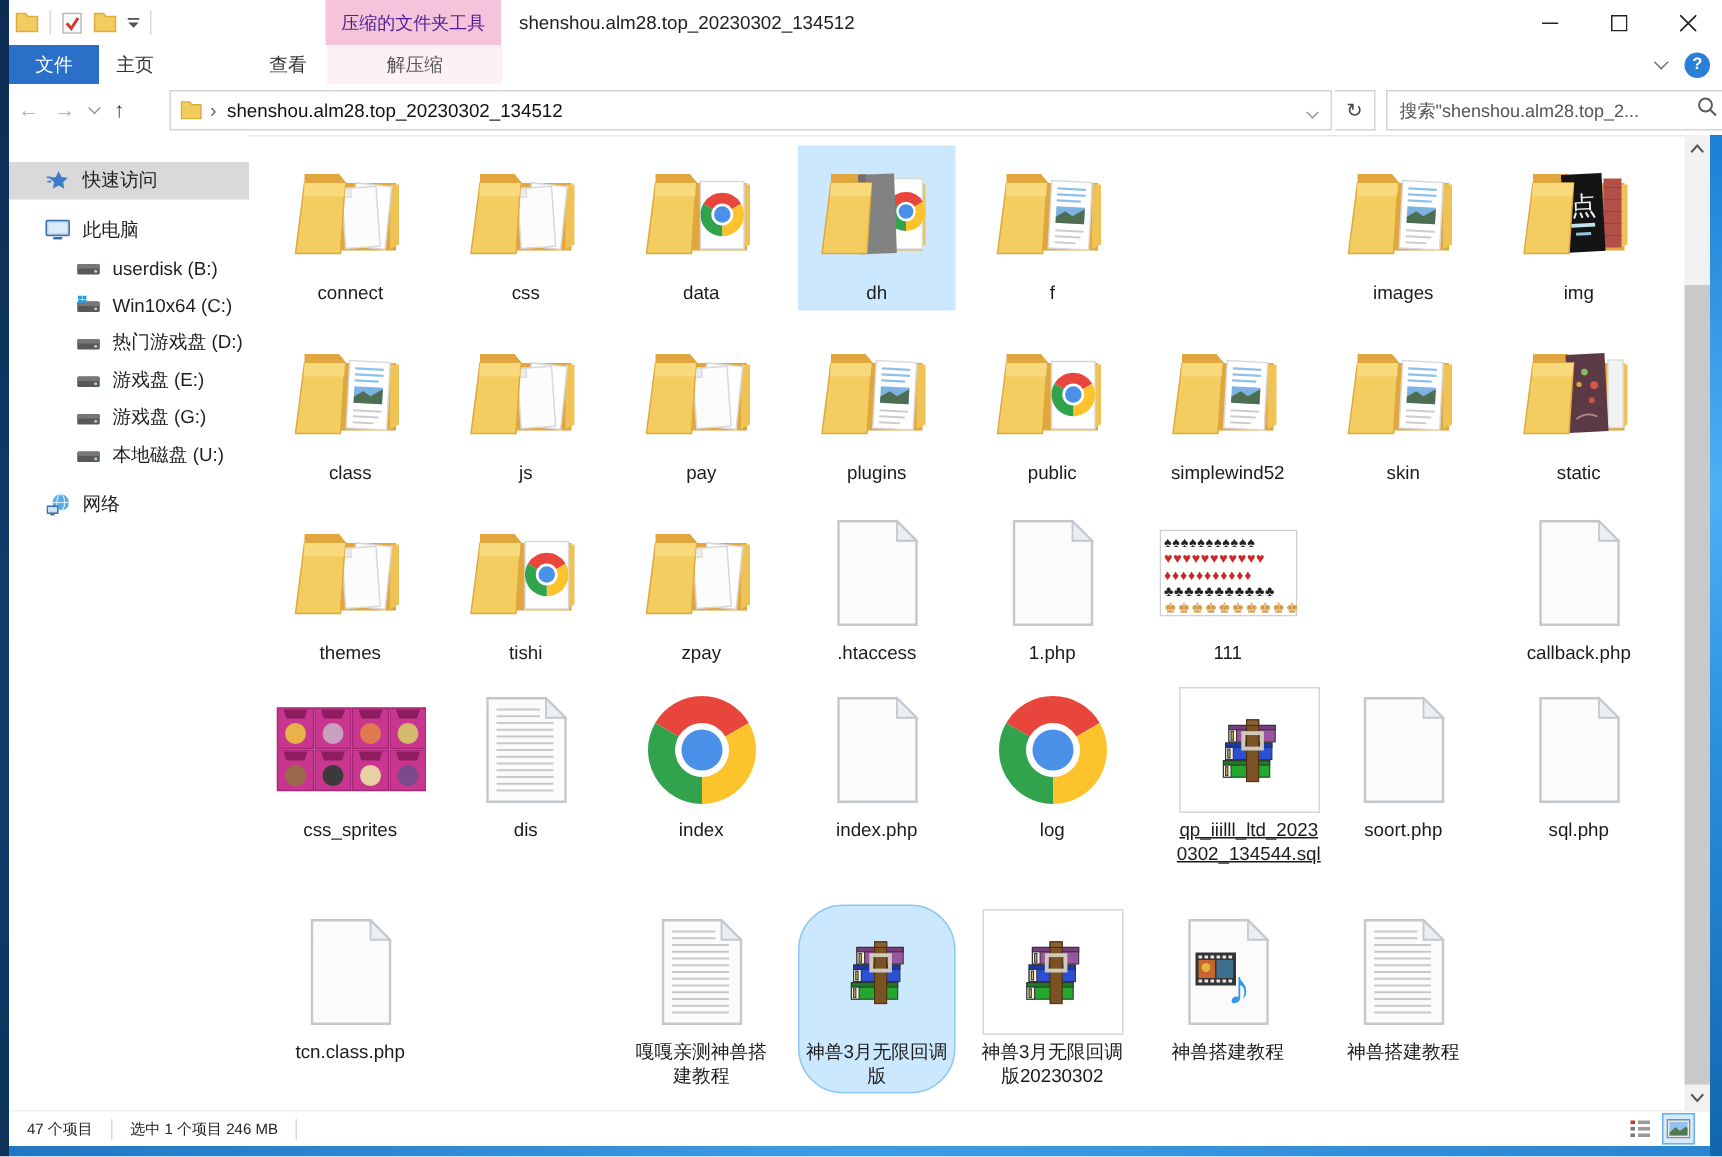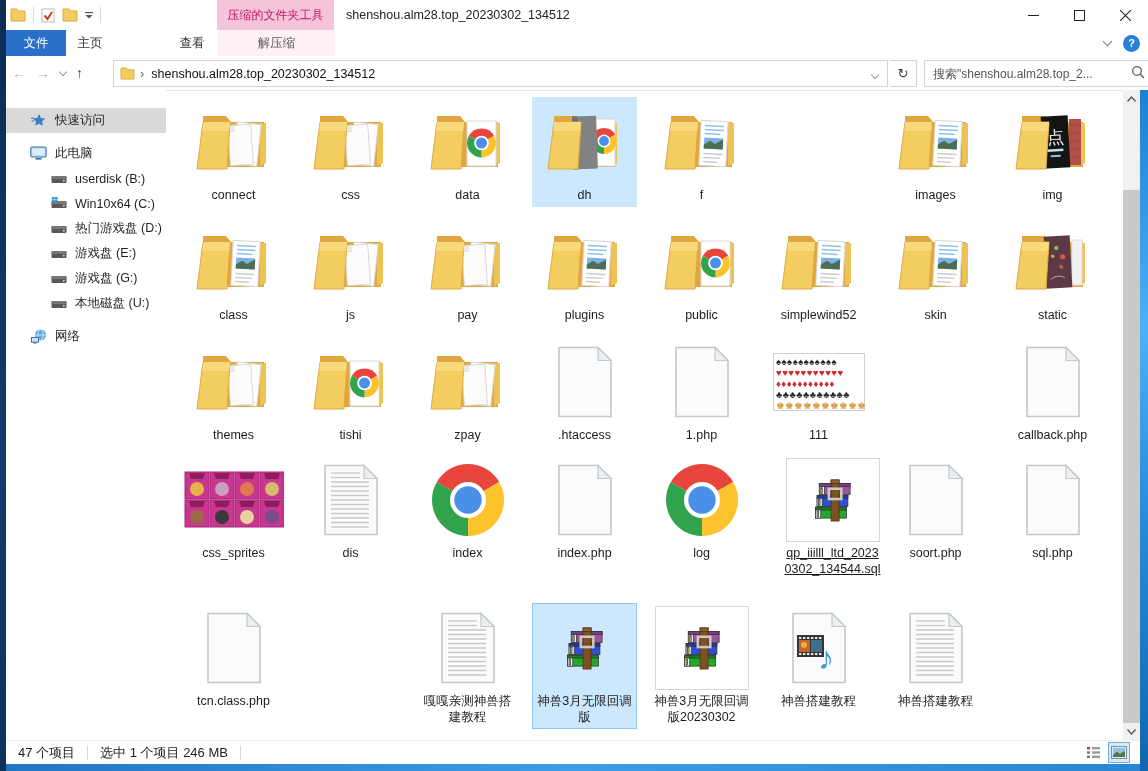--- a/index.html
+++ b/index.html
@@ -9,21 +9,21 @@
   .strip-right{position:absolute;right:0;top:90px;width:8px;height:681px;background:linear-gradient(#1b7fd4,#4db1f5 35%,#2a8fdd 60%,#1166ad);z-index:60;}
   .strip-bottom{position:absolute;left:6px;right:8px;bottom:0;height:7px;background:linear-gradient(90deg,#2176c4,#3e9ce6 50%,#2a85d2);z-index:60;}
 
   
   .titlebar{position:absolute;left:6px;top:0;right:0;height:30px;background:#fff;}
   .qat{position:absolute;left:4px;top:0;height:30px;display:flex;align-items:center;gap:7px;}
   .qicon{display:flex;align-items:center;}
   .qsep{width:1px;height:16px;background:#d8d8d8;}
   .qcaret{font-size:9px;color:#444;line-height:1;display:flex;flex-direction:column;align-items:center;}
   .ctxhdr{position:absolute;left:211px;top:0;width:117px;height:30px;background:#f5c3da;
-          color:#be185d;font-size:12px;display:flex;align-items:center;justify-content:center;}
+          color:#4c1d95;font-size:12px;display:flex;align-items:center;justify-content:center;}
   .title{position:absolute;left:340px;top:0;height:30px;display:flex;align-items:center;font-size:12.5px;color:#222;}
   .wbtns{position:absolute;right:0;top:0;height:30px;display:flex;}
   .wbtn{width:46px;height:30px;display:flex;align-items:center;justify-content:center;}
 
   
   .tabsrow{position:absolute;left:6px;top:30px;right:0;height:26px;background:#fff;border-bottom:1px solid #ececec;}
   #tabs{display:flex;height:26px;}
   .tab{height:26px;display:flex;align-items:center;justify-content:center;font-size:12.5px;color:#333;}
   .tab.active{background:#2a70c8;color:#fff;}
   .tab.ctx{background:#fdf0f6;color:#5a5a5a;}
@@ -56,33 +56,33 @@
   .sbitem.lvl1{padding-left:44px;}
   .sbitem.sel{background:#d9d9d9;}
   .sbitem.gap{margin-top:8px;}
   .sbicon{width:17px;height:17px;flex:0 0 17px;display:flex;align-items:center;justify-content:center;}
 
   
   .grid{position:absolute;left:175px;top:90px;width:936px;height:650px;}
   .cell{position:absolute;width:117px;display:flex;flex-direction:column;align-items:center;}
   .cellInner{width:105px;display:flex;flex-direction:column;align-items:center;padding:2px 0 3px;border:1px solid transparent;box-sizing:border-box;}
   .cell.sel .cellInner{background:#cce8ff;}
-  .cell.sel2 .cellInner{background:#cce8ff;border-color:#90c8f0;}
+  .cell.sel2 .cellInner{background:#cce8ff;border-color:#90c8f0;border-radius:30px;}
   .iconbox{height:84px;display:flex;align-items:center;justify-content:center;}
   .icon-frame{width:94px;height:84px;border:1px solid #d7d7d7;background:#fff;display:flex;align-items:center;justify-content:center;box-sizing:border-box;}
   .flabel{font-size:12.5px;line-height:16px;text-align:center;max-width:98px;word-break:break-all;margin-top:3px;color:#1c1c1c;}
 
   
   .vscroll{position:absolute;right:8px;top:90px;width:17px;height:650px;background:#f1f1f1;z-index:5;}
   .varrow{position:absolute;left:0;width:17px;height:17px;display:flex;align-items:center;justify-content:center;}
   .vthumb{position:absolute;left:0;top:100px;width:17px;height:533px;background:#c9c9c9;}
 
   
   .statusbar{position:absolute;left:6px;right:8px;top:740px;height:24px;background:#fff;border-top:1px solid #efefef;
-             display:flex;align-items:center;font-size:13px;color:#222;}
+             display:flex;align-items:center;font-size:10px;color:#222;}
   .statusbar .stext{margin-left:12px;}
   .ssep{width:1px;height:14px;background:#d9d9d9;margin-left:12px;}
   .views{position:absolute;right:10px;top:1px;display:flex;gap:4px;}
   .viewbtn{width:22px;height:21px;display:flex;align-items:center;justify-content:center;box-sizing:border-box;}
   .viewbtn.active{border:1px solid #66b0e8;background:#d5eafc;}
 </style>
 </head>
 <body>
 
 <div>

